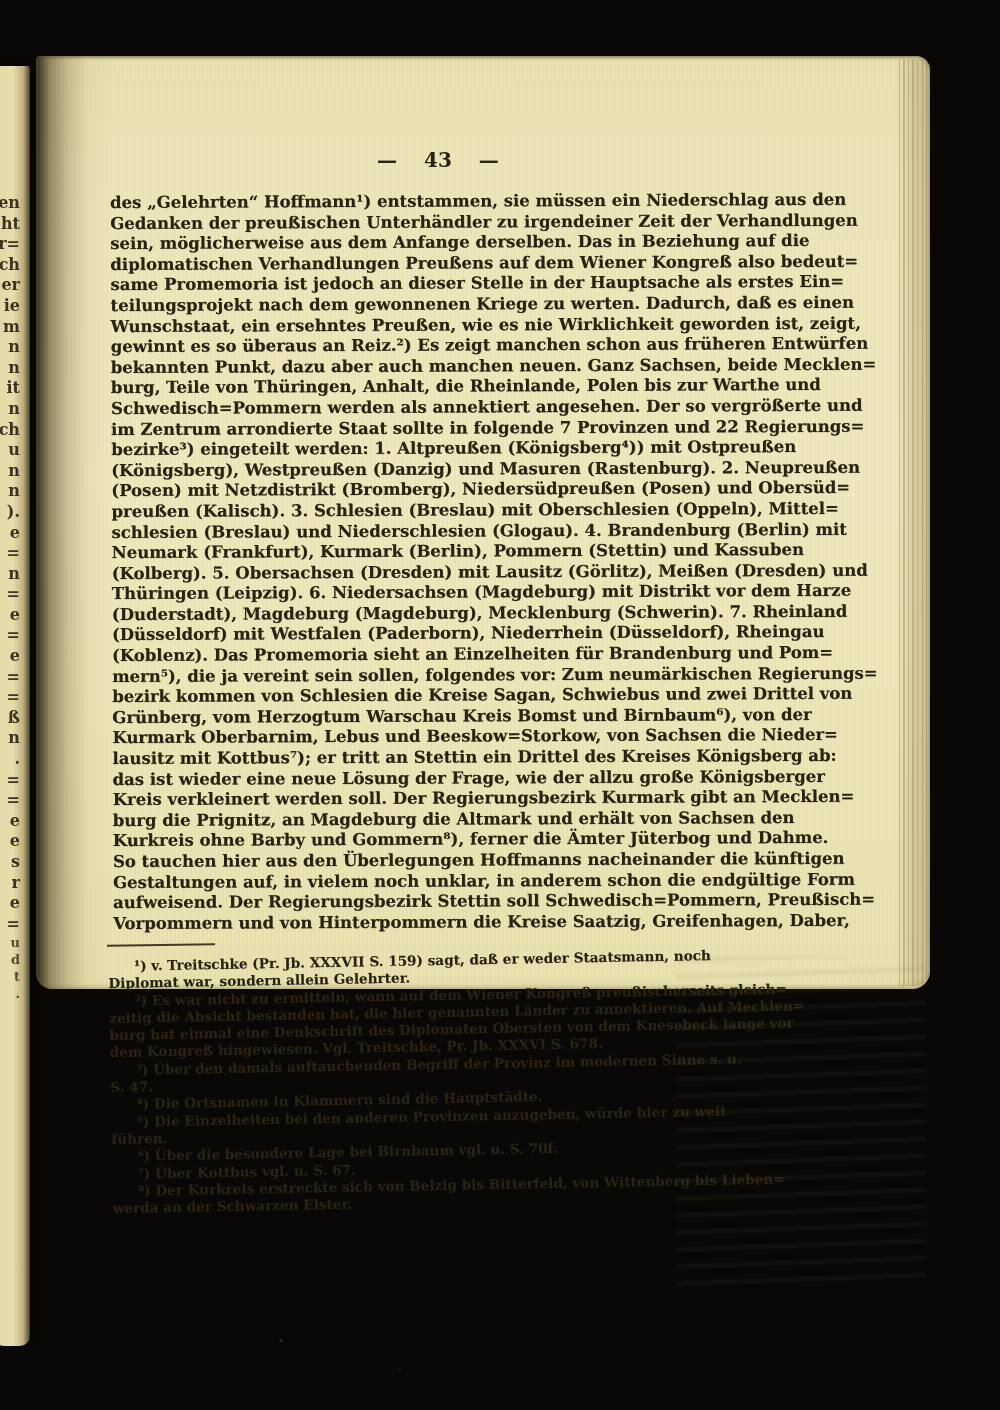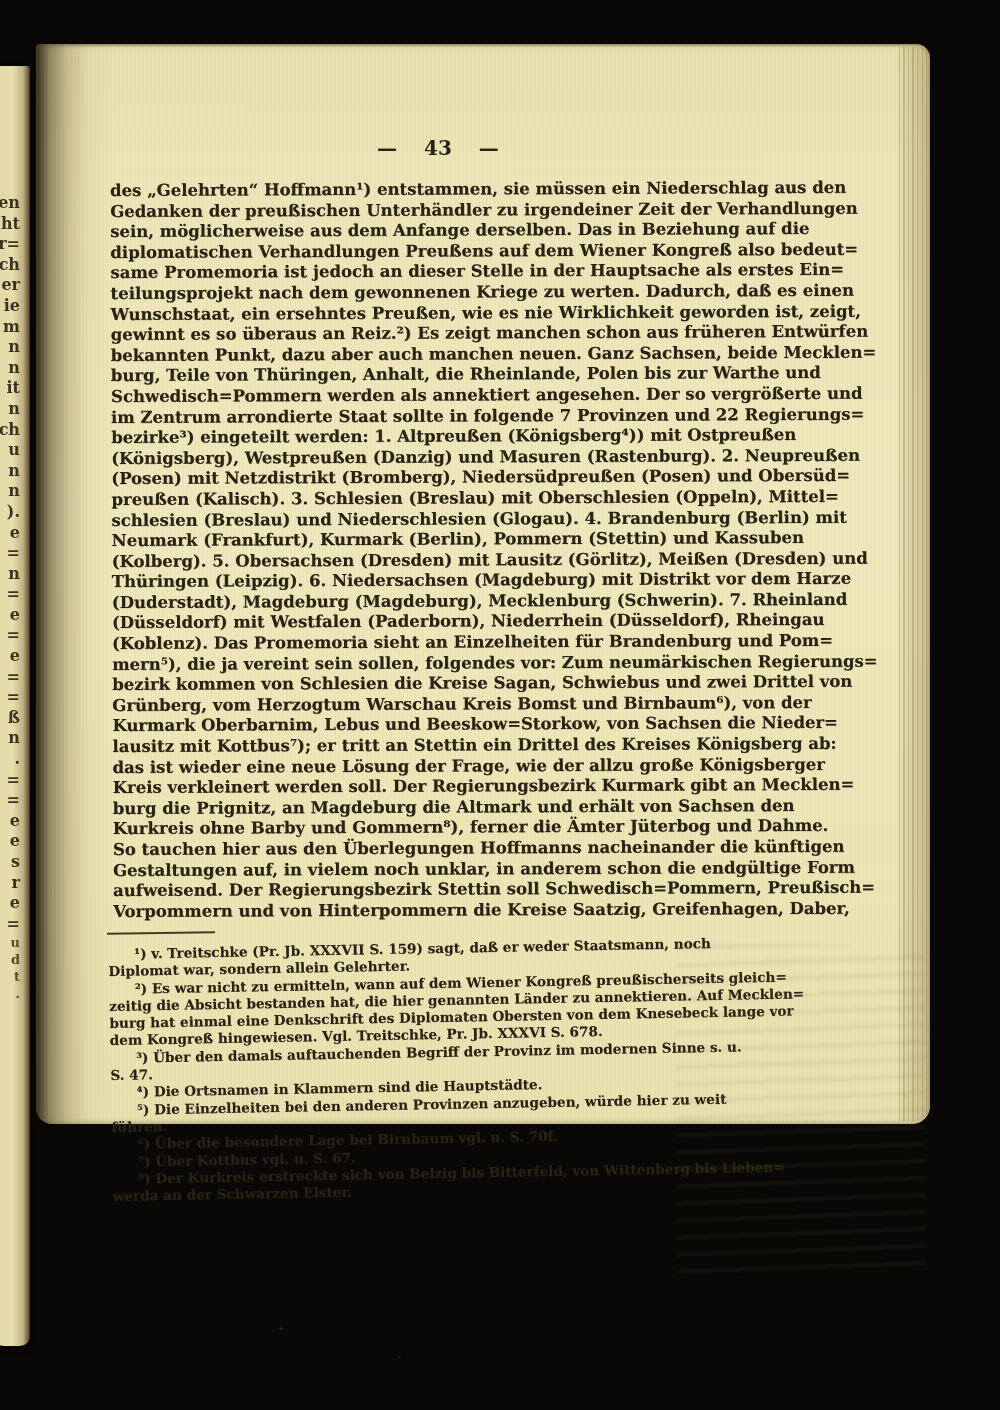--- a/index.html
+++ b/index.html
@@ -22,21 +22,21 @@
     box-shadow:2px 0 8px rgba(0,0,0,.65);
   }
   .frag-col{
     position:absolute;top:127px;left:0;right:10px;text-align:right;
     font-size:16px;font-weight:700;color:#3b3220;
   }
   .frag{height:20.6px;line-height:20.6px;}
   .frag.small{height:17px;line-height:17px;font-size:13px;color:#55492e;}
   
   .page{
-    position:absolute;left:36px;top:44px;width:894px;height:1080px;
+    position:absolute;left:36px;top:56px;width:894px;height:933px;
     border-radius:4px 14px 18px 16px;
     background:
       linear-gradient(90deg,rgba(32,24,9,.92) 0px,rgba(74,61,32,.55) 14px,rgba(122,105,62,.30) 32px,rgba(190,175,120,.14) 52px,rgba(0,0,0,0) 78px),
       linear-gradient(180deg,#e7e0ad 0%,#ece5b7 12%,#efe8bc 45%,#ece5b5 75%,#e8e1ae 100%);
     box-shadow:inset 0 2px 3px rgba(80,70,40,.55), inset 0 -2px 4px rgba(110,95,55,.4);
   }
   .page::before{ 
     content:"";position:absolute;inset:0;border-radius:inherit;pointer-events:none;
     background:repeating-linear-gradient(90deg,rgba(255,255,255,.028) 0 2px,rgba(60,50,20,.02) 2px 4px);
   }

